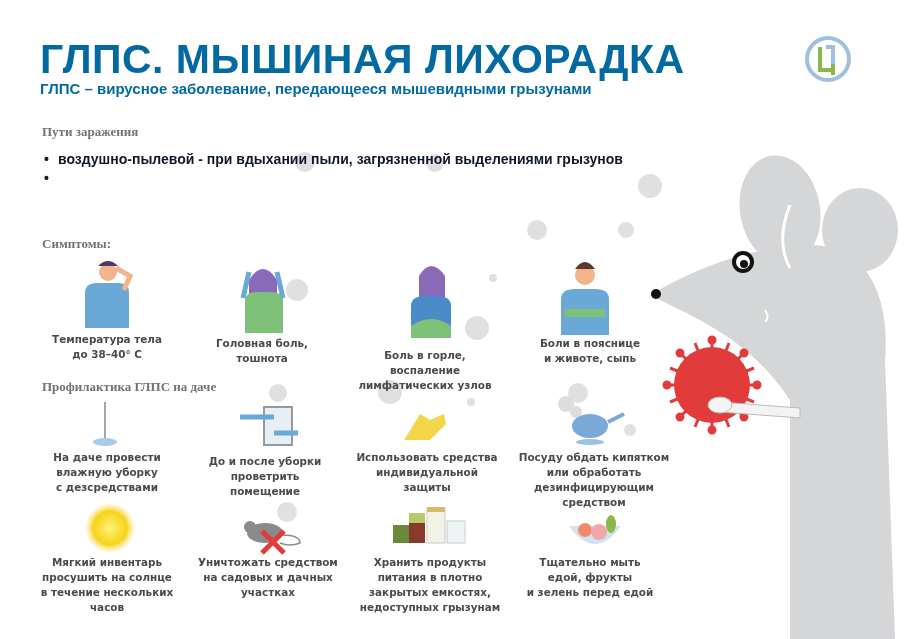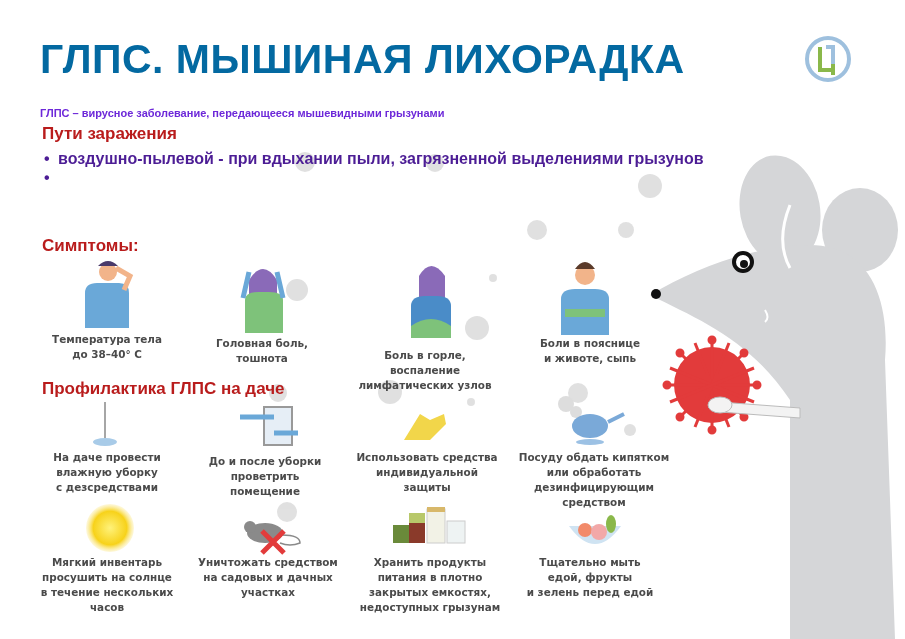--- a/index.html
+++ b/index.html
@@ -1,21 +1,21 @@
 <!DOCTYPE html>
 <html><head>
 <meta charset="utf-8">
 <style>
   html,body{margin:0;padding:0;}
   body{width:905px;height:639px;background:#ffffff;position:relative;overflow:hidden;font-family:"DejaVu Sans","Liberation Sans",sans-serif;color:#3a3a3a;}
   .abs{position:absolute;}
   .title{left:40px;top:36px;font-family:Liberation Sans, sans-serif;font-weight:bold;font-size:41px;color:#0369a1;letter-spacing:0.5px;white-space:nowrap;}
-  .subtitle{left:40px;top:107px;font-family:"Liberation Sans",sans-serif;font-size:11px;font-weight:bold;color:#6d28d9;white-space:nowrap;}
-  .section{font-family:Liberation Sans, sans-serif;font-weight:bold;font-size:17px;color:#b91c1c;white-space:nowrap;}
-  .routes{left:42px;top:150px;margin:0;padding:0;list-style:none;font-family:"Liberation Sans",sans-serif;font-size:16px;font-weight:bold;color:#4c1d95;line-height:18.5px;}
+  .subtitle{left:40px;top:80px;font-family:"Liberation Sans",sans-serif;font-size:15px;font-weight:bold;color:#0369a1;white-space:nowrap;}
+  .section{font-family:Liberation Serif, serif;font-weight:bold;font-size:13px;color:#737373;white-space:nowrap;}
+  .routes{left:42px;top:150px;margin:0;padding:0;list-style:none;font-family:"Liberation Sans",sans-serif;font-size:14px;font-weight:bold;color:#0f172a;line-height:18.5px;}
   .routes li{position:relative;padding-left:16px;white-space:nowrap;}
   .routes li::before{content:"•";position:absolute;left:2px;top:0;}
   .cap{font-family:"DejaVu Sans",sans-serif;font-size:10.4px;font-weight:bold;color:#4a4a4a;text-align:center;line-height:15px;width:150px;}
   .logo{left:803px;top:34px;width:50px;height:50px;}
   .mouse{left:640px;top:150px;width:265px;height:489px;}
 </style>
 </head>
 <body>
 
 <svg class="abs" style="left:0;top:0;" width="905" height="639">

